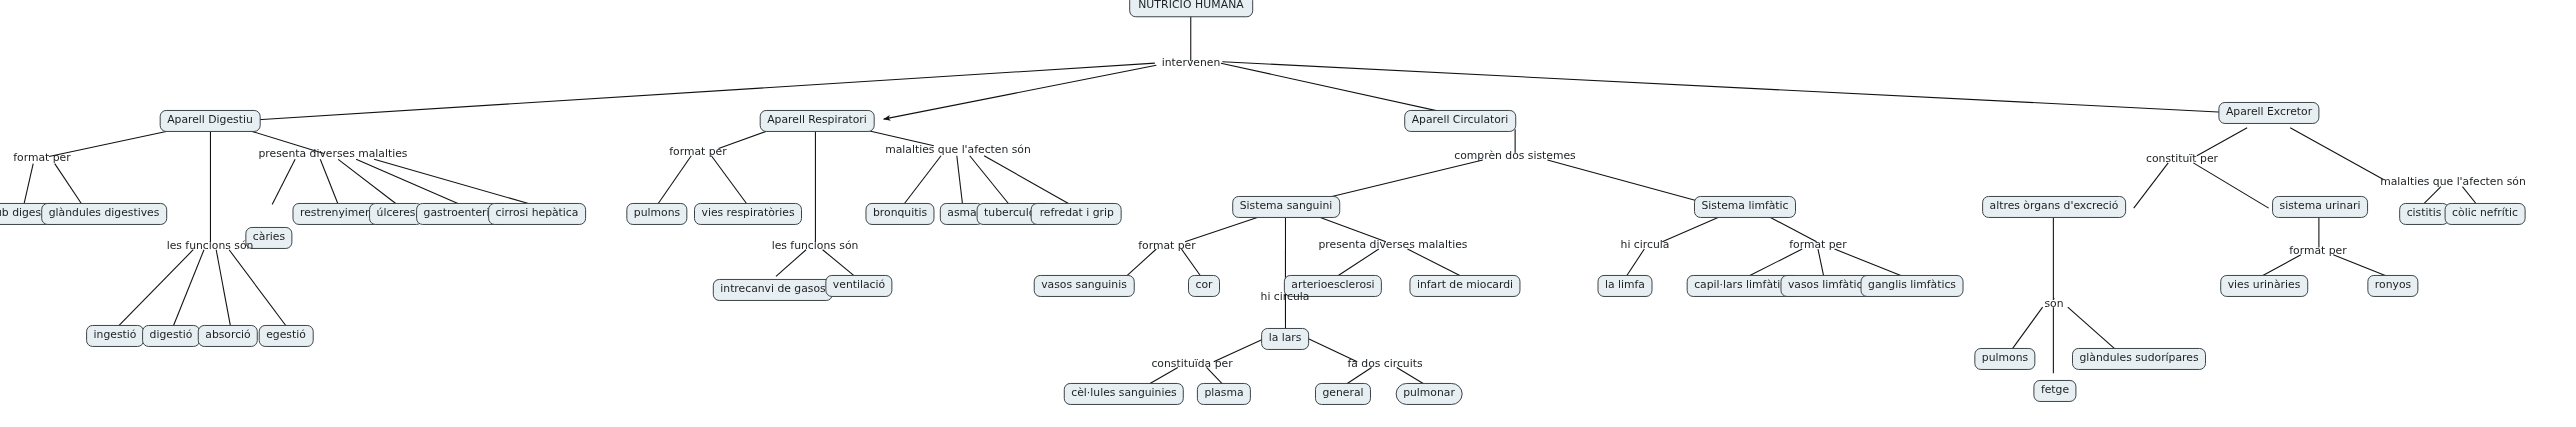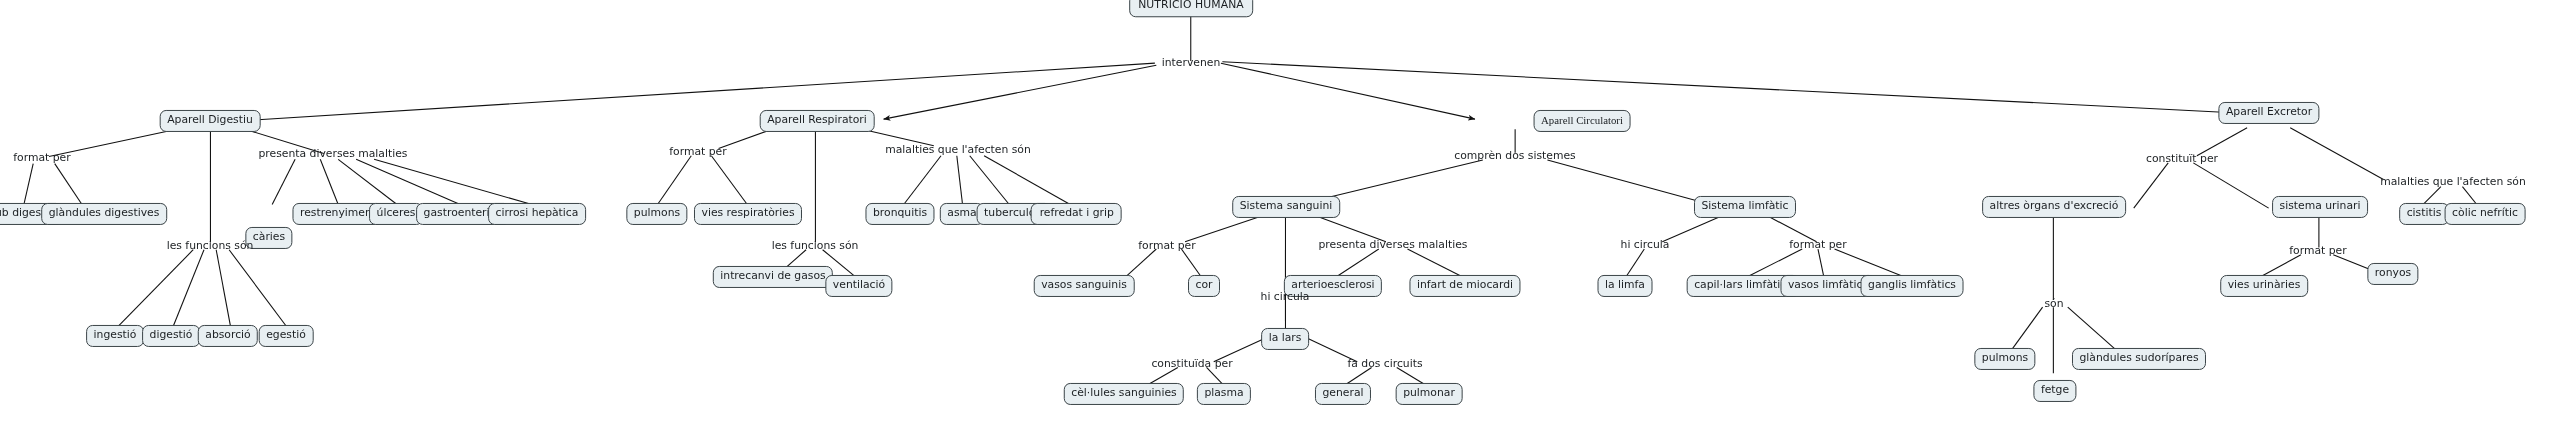--- a/index.html
+++ b/index.html
@@ -146,21 +146,21 @@
       <path d="M3205,355 L3150,385"></path>
       <path d="M3250,355 L3325,385"></path>
 
     </g>
   </svg>
 
   <div class="node root" style="left:1191px;top:5.7px;">NUTRICIÓ HUMANA</div>
 
   <div class="node" style="left:210px;top:121px;">Aparell Digestiu</div>
   <div class="node" style="left:817px;top:121px;">Aparell Respiratori</div>
-  <div class="node" style="left:1582px;top:121px;font-family:Liberation Serif, serif;">Aparell Circulatori</div>
+  <div class="node" style="left:1460px;top:121px;">Aparell Circulatori</div>
   <div class="node" style="left:2269px;top:113px;">Aparell Excretor</div>
 
   <div class="node" style="left:23px;top:214px;">tub digestiu</div>
   <div class="node" style="left:104px;top:214px;">glàndules digestives</div>
 
   <div class="node" style="left:269px;top:214px;margin-top:24px;">càries</div>
   <div class="node" style="left:338px;top:214px;">restrenyiment</div>
   <div class="node" style="left:396px;top:214px;">úlceres</div>
   <div class="node" style="left:463px;top:214px;">gastroenteritis</div>
   <div class="node" style="left:537px;top:214px;">cirrosi hepàtica</div>
@@ -171,54 +171,54 @@
   <div class="node" style="left:286px;top:336px;">egestió</div>
 
   <div class="node" style="left:657px;top:214px;">pulmons</div>
   <div class="node" style="left:748px;top:214px;">vies respiratòries</div>
 
   <div class="node" style="left:900px;top:214px;">bronquitis</div>
   <div class="node" style="left:962px;top:214px;">asma</div>
   <div class="node" style="left:1014px;top:214px;">tuberculosi</div>
   <div class="node" style="left:1076px;top:214px;padding-left:8px;">refredat i grip</div>
 
-  <div class="node" style="left:773px;top:277px;">intrecanvi de gasos</div>
+  <div class="node" style="left:773px;top:290px;">intrecanvi de gasos</div>
   <div class="node" style="left:859px;top:286px;">ventilació</div>
 
   <div class="node" style="left:1286px;top:207px;">Sistema sanguini</div>
   <div class="node" style="left:1745px;top:207px;">Sistema limfàtic</div>
 
   <div class="node" style="left:1084px;top:286px;">vasos sanguinis</div>
   <div class="node" style="left:1204px;top:286px;">cor</div>
   <div class="node" style="left:1285px;top:339px;">la lars</div>
   <div class="node" style="left:1333px;top:286px;">arterioesclerosi</div>
   <div class="node" style="left:1465px;top:286px;">infart de miocardi</div>
 
   <div class="node" style="left:1124px;top:394px;">cèl·lules sanguinies</div>
   <div class="node" style="left:1224px;top:394px;">plasma</div>
   <div class="node" style="left:1343px;top:394px;">general</div>
-  <div class="node" style="left:1429px;top:394px;">pulmonar</div>
+  <div class="node" style="left:1429px;top:394px;border-radius:11px;">pulmonar</div>
 
   <div class="node" style="left:1625px;top:286px;">la limfa</div>
   <div class="node" style="left:1743px;top:286px;">capil·lars limfàtics</div>
   <div class="node" style="left:1828px;top:286px;">vasos limfàtics</div>
   <div class="node" style="left:1912px;top:286px;">ganglis limfàtics</div>
 
   <div class="node" style="left:2054px;top:207px;">altres òrgans d'excreció</div>
   <div class="node" style="left:2320px;top:207px;">sistema urinari</div>
 
   <div class="node" style="left:2424px;top:214px;">cistitis</div>
   <div class="node" style="left:2485px;top:214px;">còlic nefrític</div>
 
   <div class="node" style="left:2005px;top:359px;">pulmons</div>
   <div class="node" style="left:2055px;top:391px;">fetge</div>
   <div class="node" style="left:2139px;top:359px;">glàndules sudorípares</div>
 
   <div class="node" style="left:2264px;top:286px;">vies urinàries</div>
-  <div class="node" style="left:2393px;top:274px;">ronyos</div>
+  <div class="node" style="left:2393px;top:286px;">ronyos</div>
 
   <div class="linklabel" style="left:1191px;top:63px;">intervenen</div>
 
   <div class="linklabel" style="left:42px;top:158px;">format per</div>
   <div class="linklabel" style="left:333px;top:154px;">presenta diverses malalties</div>
   <div class="linklabel" style="left:210px;top:246px;">les funcions són</div>
 
   <div class="linklabel" style="left:698px;top:152px;">format per</div>
   <div class="linklabel" style="left:958px;top:150px;">malalties que l'afecten són</div>
   <div class="linklabel" style="left:815px;top:246px;">les funcions són</div>

